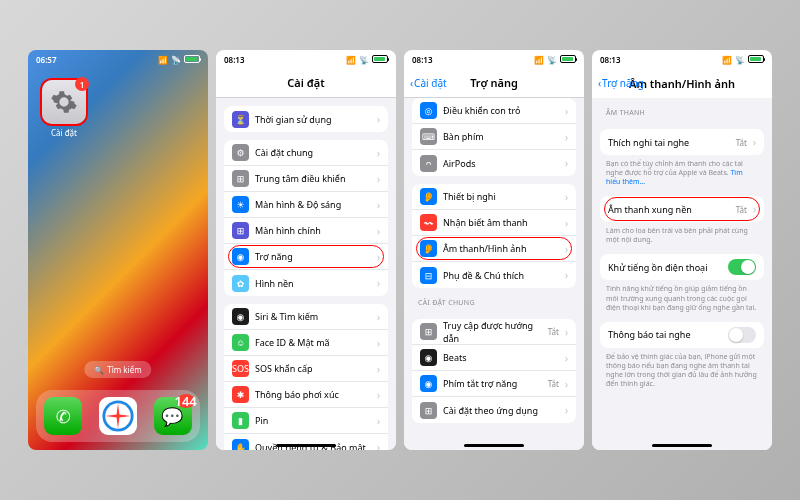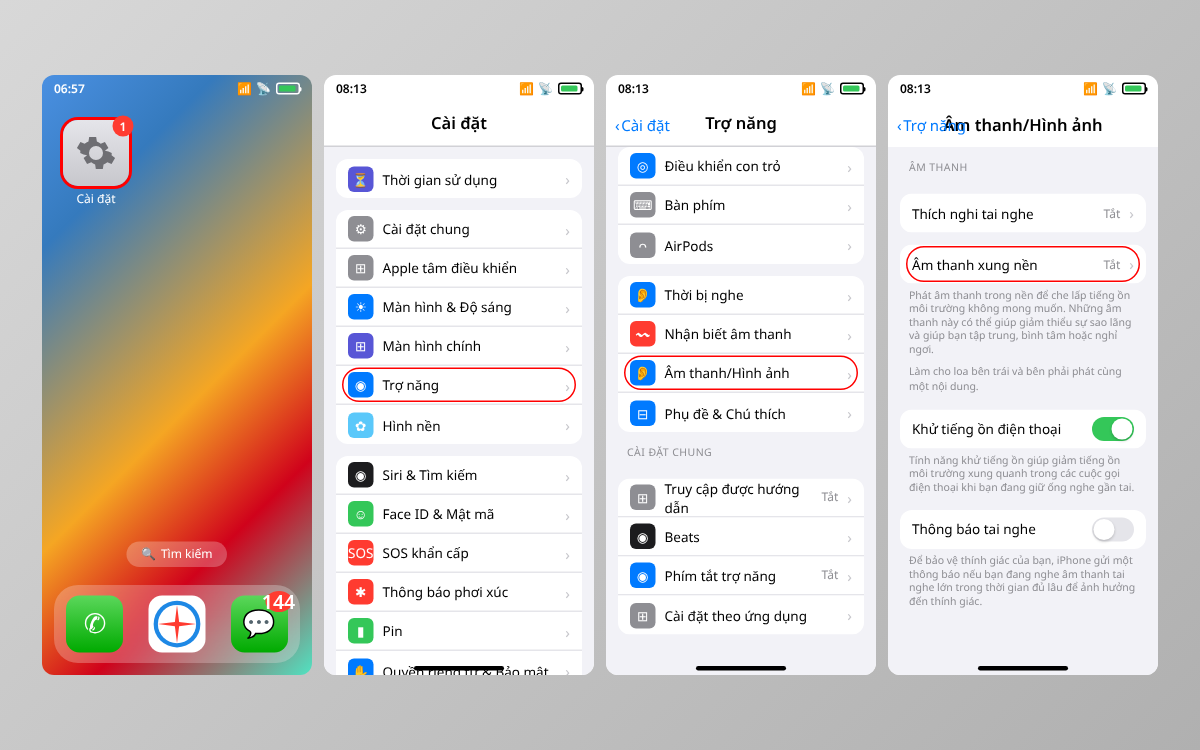--- a/index.html
+++ b/index.html
@@ -127,21 +127,21 @@
           <span class="ricon ic-gray">
             <span class="ic">⚙</span>
           </span>
           <span class="rlabel">Cài đặt chung</span>
           <span class="chev">›</span>
         </div>
         <div class="row">
           <span class="ricon ic-gray">
             <span class="ic">⊞</span>
           </span>
-          <span class="rlabel">Apple tâm điều khiển</span>
+          <span class="rlabel">Trung tâm điều khiển</span>
           <span class="chev">›</span>
         </div>
         <div class="row">
           <span class="ricon ic-blue">
             <span class="ic">☀</span>
           </span>
           <span class="rlabel">Màn hình &amp; Độ sáng</span>
           <span class="chev">›</span>
         </div>
         <div class="row">
@@ -254,21 +254,21 @@
           </span>
           <span class="rlabel">AirPods</span>
           <span class="chev">›</span>
         </div>
       </div>
       <div class="group">
         <div class="row">
           <span class="ricon ic-blue">
             <span class="ic">👂</span>
           </span>
-          <span class="rlabel">Thời bị nghe</span>
+          <span class="rlabel">Thiết bị nghi</span>
           <span class="chev">›</span>
         </div>
         <div class="row">
           <span class="ricon ic-red">
             <span class="ic">〰</span>
           </span>
           <span class="rlabel">Nhận biết âm thanh</span>
           <span class="chev">›</span>
         </div>
         <div class="row circled">
@@ -343,28 +343,28 @@
   </div>
   <div class="scroll">
     <div class="sect-hdr">ÂM THANH</div>
     <div class="group">
       <div class="row">
         <span class="rlabel">Thích nghi tai nghe</span>
         <span class="rvalue">Tắt</span>
         <span class="chev">›</span>
       </div>
     </div>
+    <div class="sect-ftr"><span>Bạn có thể tùy chỉnh âm thanh cho các tai nghe được hỗ trợ của Apple và Beats. </span><span class="link">Tìm hiểu thêm…</span></div>
     <div class="group">
       <div class="row circled">
         <span class="rlabel">Âm thanh xung nền</span>
         <span class="rvalue">Tắt</span>
         <span class="chev">›</span>
       </div>
     </div>
-    <div class="sect-ftr">Phát âm thanh trong nền để che lấp tiếng ồn môi trường không mong muốn. Những âm thanh này có thể giúp giảm thiểu sự sao lãng và giúp bạn tập trung, bình tâm hoặc nghỉ ngơi.</div>
     <div class="sect-ftr">Làm cho loa bên trái và bên phải phát cùng một nội dung.</div>
     <div class="group">
       <div class="row">
         <span class="rlabel">Khử tiếng ồn điện thoại</span>
         <span class="toggle on"></span>
       </div>
     </div>
     <div class="sect-ftr">Tính năng khử tiếng ồn giúp giảm tiếng ồn môi trường xung quanh trong các cuộc gọi điện thoại khi bạn đang giữ ống nghe gần tai.</div>
     <div class="group">
       <div class="row">

